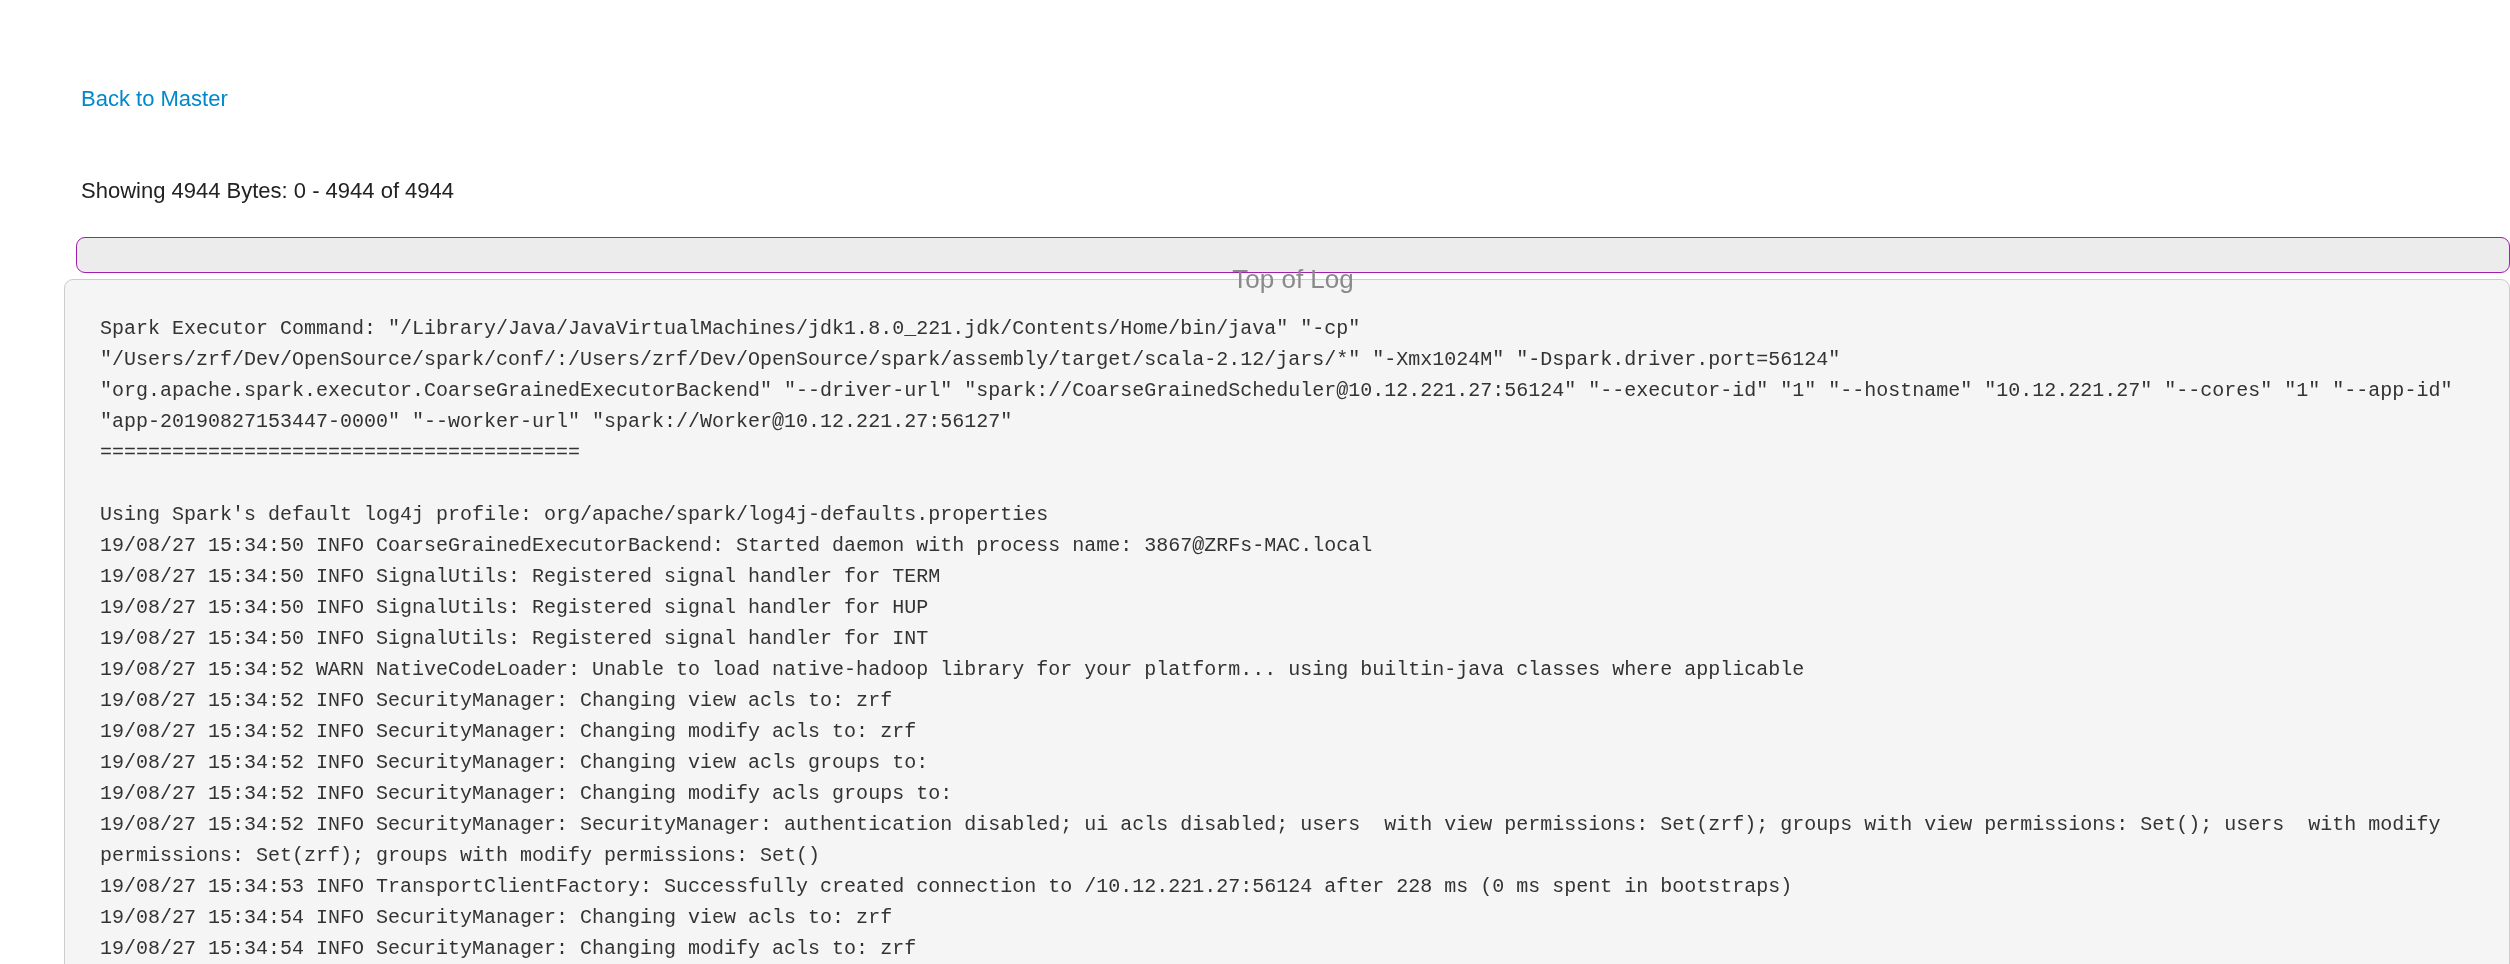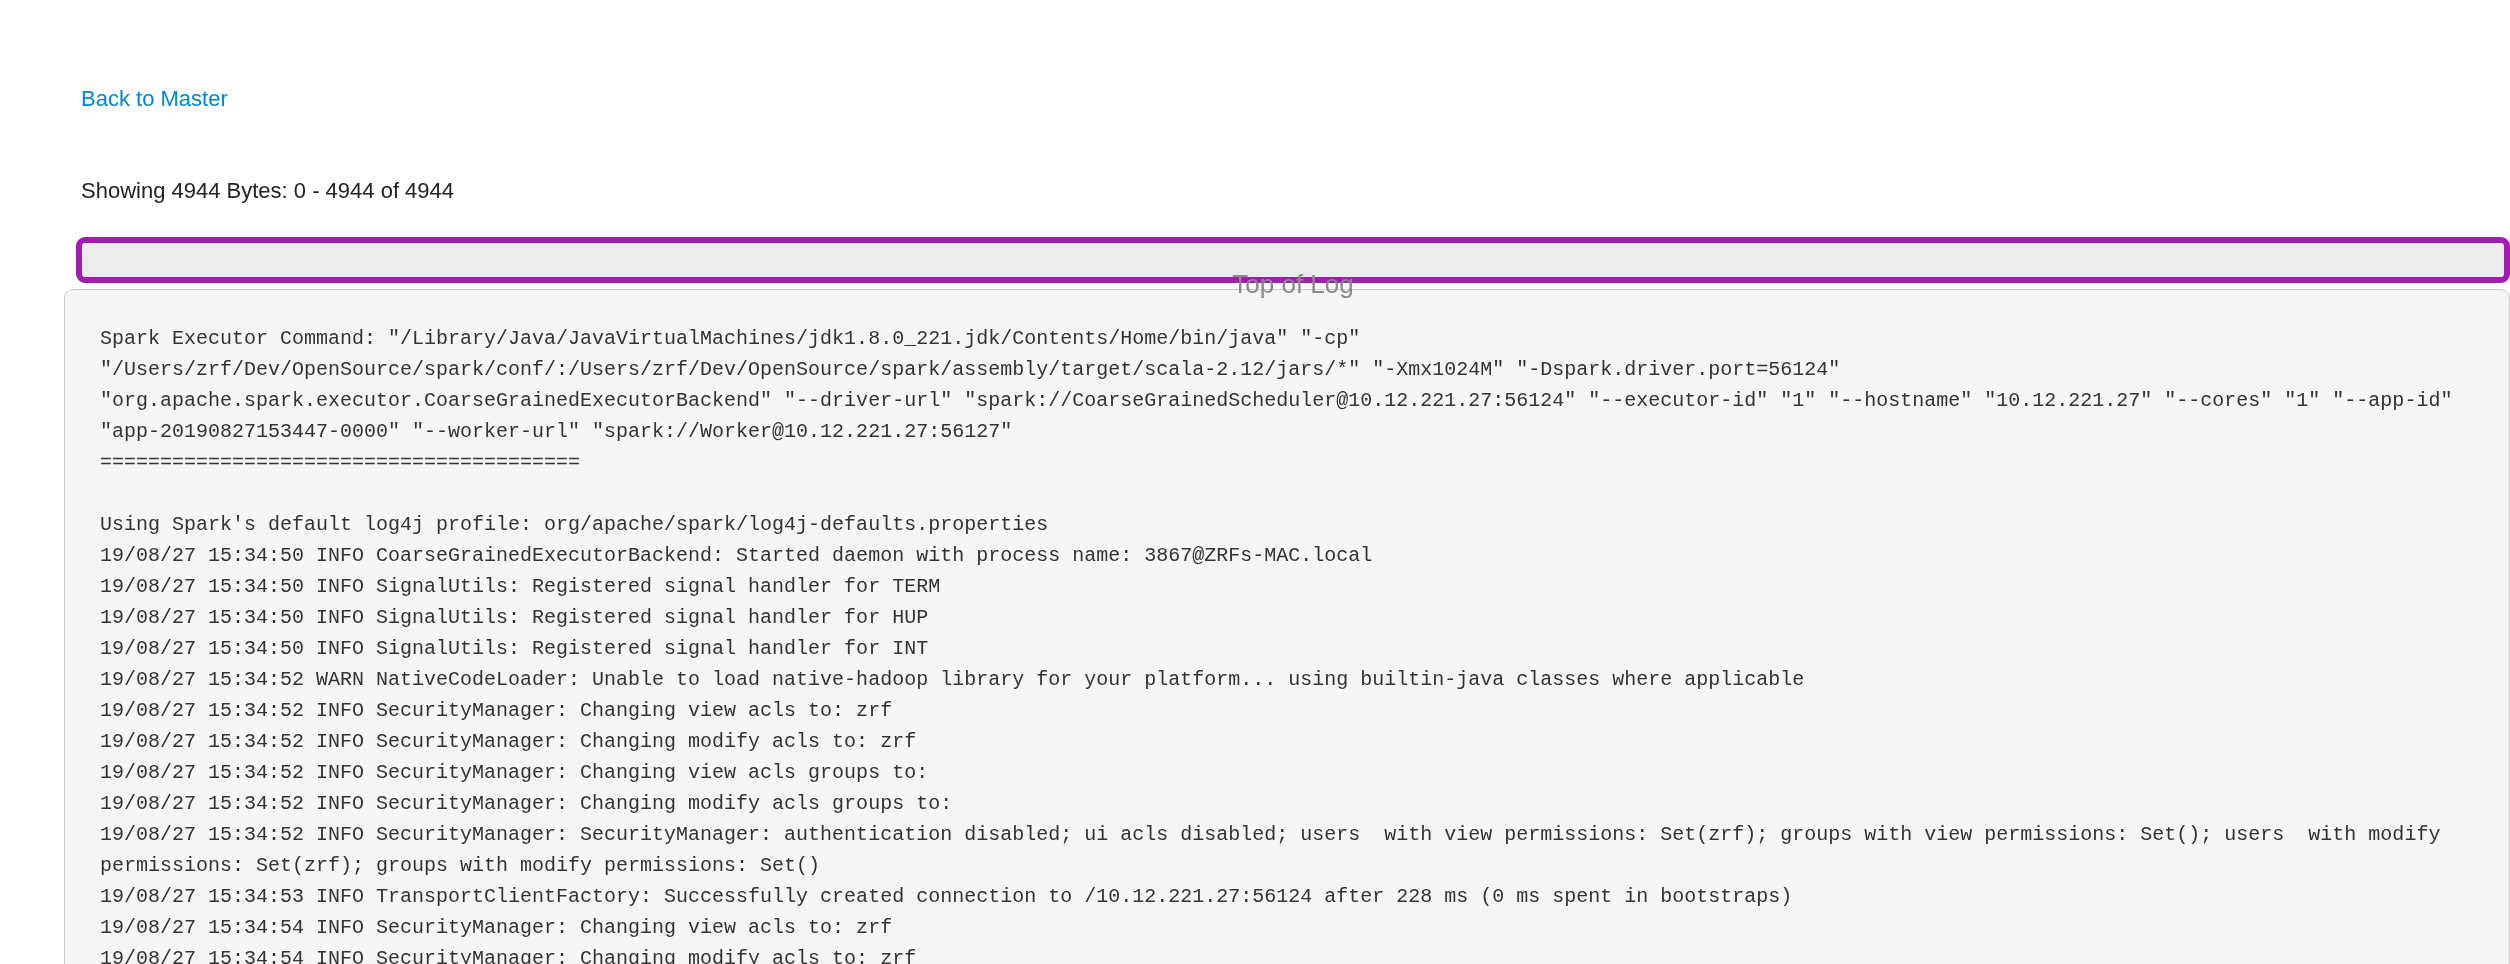--- a/index.html
+++ b/index.html
@@ -29,21 +29,21 @@
     font-size: 22px;
     line-height: 26px;
     color: #222222;
   }
   .log-banner {
     margin: 16px 17px 0 25px;
     height: 32px;
     line-height: 48px;
     text-align: center;
     background: var(--banner-bg, #ececec);
-    border: 6px solid #a21caf;
+    border: 1px solid #a21caf;
     border-radius: 9px;
     color: var(--banner-text, #8a8a8a);
     font-size: 26px;
   }
   .log-box {
     margin: 6px 17px 0 13px;
     height: 860px; 
     background: var(--log-bg, #f5f5f5);
     border: 1px solid var(--log-border, #cccccc);
     border-radius: 9px;

